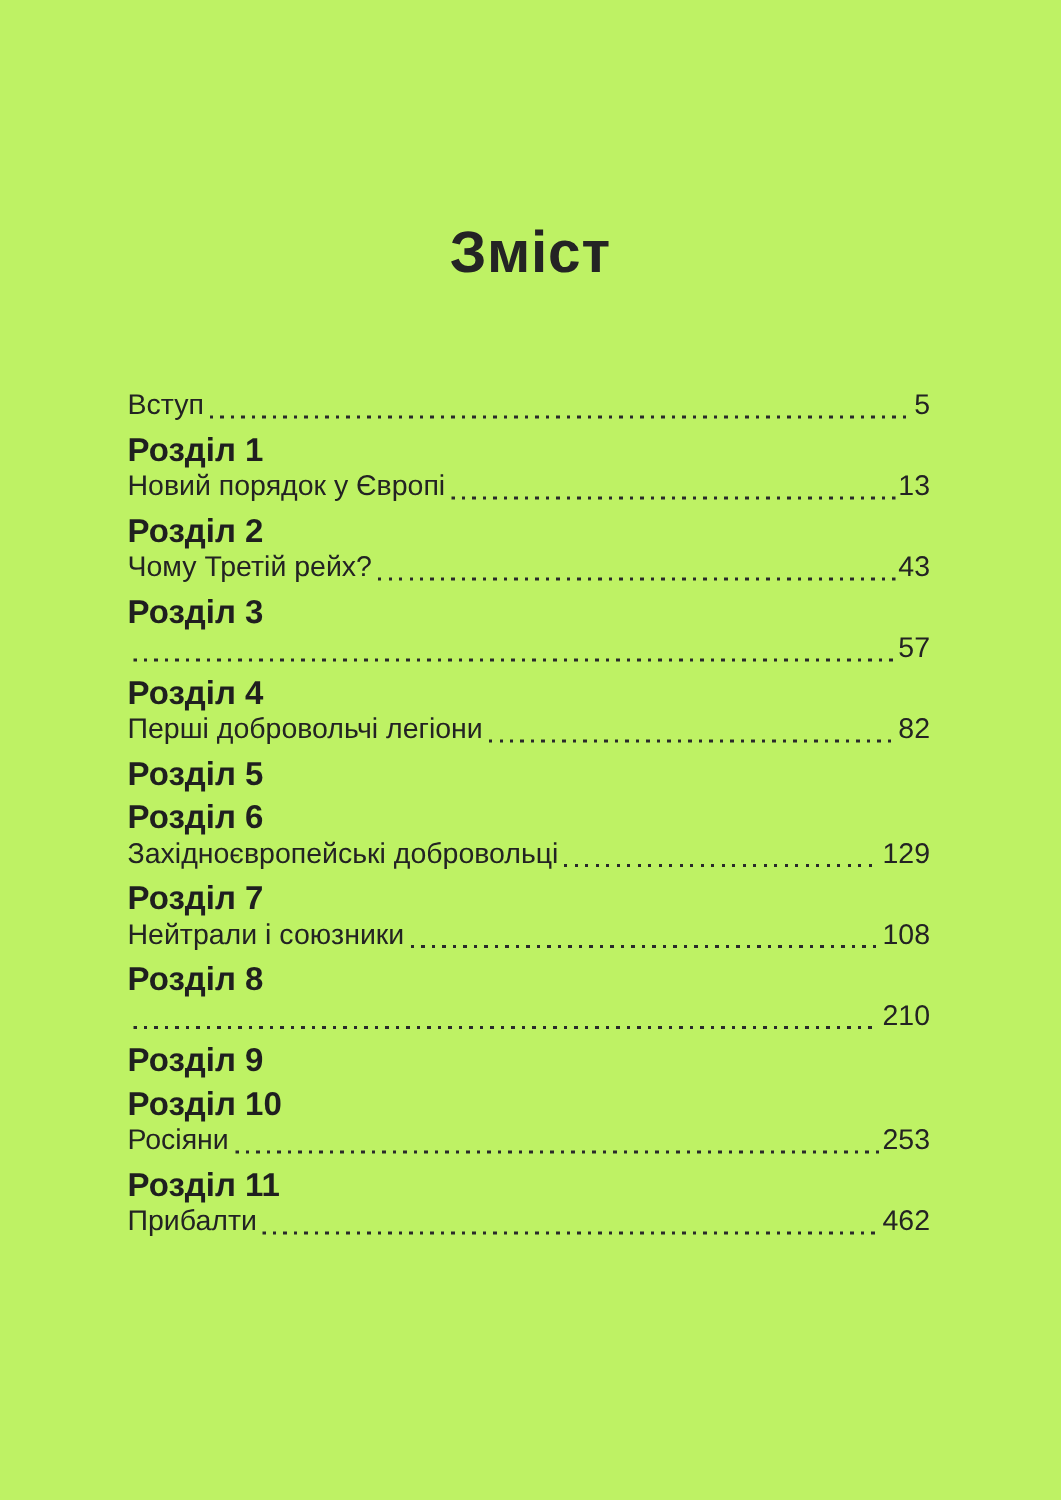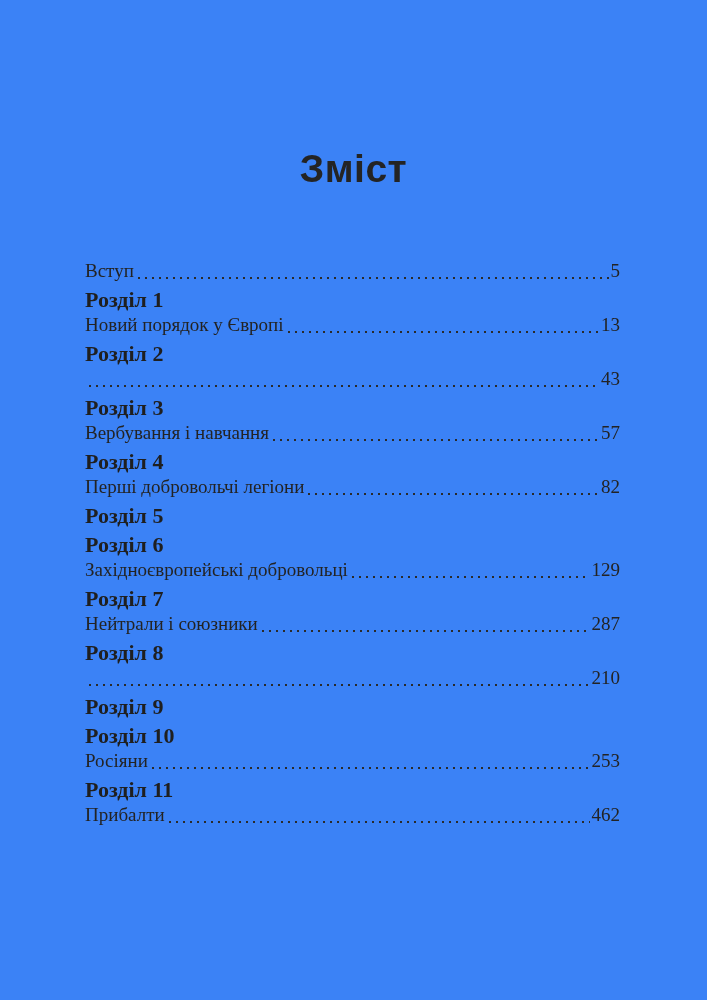--- a/index.html
+++ b/index.html
@@ -4,40 +4,39 @@
 <style>
   html, body {
     margin: 0;
     padding: 0;
     background: #ffffff;
   }
   .page {
     position: relative;
     width: 707px;
     height: 1000px;
-    background: #3b82f6;
+    background: #bef264;
     overflow: hidden;
     font-family: "Liberation Sans", sans-serif;
     color: #1f1f1f;
     box-sizing: border-box;
   }
   .page-title {
     margin-top: 147px;
     font-size: 39px;
     line-height: 1.15;
     font-weight: bold;
     text-align: center;
     color: #242424;
     letter-spacing: 0.5px;
   }
   .toc {
     margin-top: 66px;
     padding-left: 85px;
     padding-right: 87px;
-    font-family: Liberation Serif, serif;
   }
   .entry {
     margin-top: 4px;
   }
   .entry:first-child {
     margin-top: 0;
   }
   .chapter-heading {
     font-weight: bold;
     font-size: 22px;
@@ -100,29 +99,29 @@
       <div class="entry-line">
         <span class="entry-title">Новий порядок у Європі</span>
         <span class="leader"></span>
         <span class="page-num">13</span>
       </div>
     </div>
 
     <div class="entry">
       <div class="chapter-heading">Розділ 2</div>
       <div class="entry-line">
+        <span class="entry-title">Чому Третій рейх?</span>
         <span class="leader"></span>
         <span class="page-num">43</span>
       </div>
     </div>
 
     <div class="entry">
       <div class="chapter-heading">Розділ 3</div>
       <div class="entry-line">
-        <span class="entry-title">Вербування і навчання</span>
         <span class="leader"></span>
         <span class="page-num">57</span>
       </div>
     </div>
 
     <div class="entry">
       <div class="chapter-heading">Розділ 4</div>
       <div class="entry-line">
         <span class="entry-title">Перші добровольчі легіони</span>
         <span class="leader"></span>
@@ -141,21 +140,21 @@
         <span class="leader"></span>
         <span class="page-num">129</span>
       </div>
     </div>
 
     <div class="entry">
       <div class="chapter-heading">Розділ 7</div>
       <div class="entry-line">
         <span class="entry-title">Нейтрали і союзники</span>
         <span class="leader"></span>
-        <span class="page-num">287</span>
+        <span class="page-num">108</span>
       </div>
     </div>
 
     <div class="entry">
       <div class="chapter-heading">Розділ 8</div>
       <div class="entry-line">
         <span class="leader"></span>
         <span class="page-num">210</span>
       </div>
     </div>

